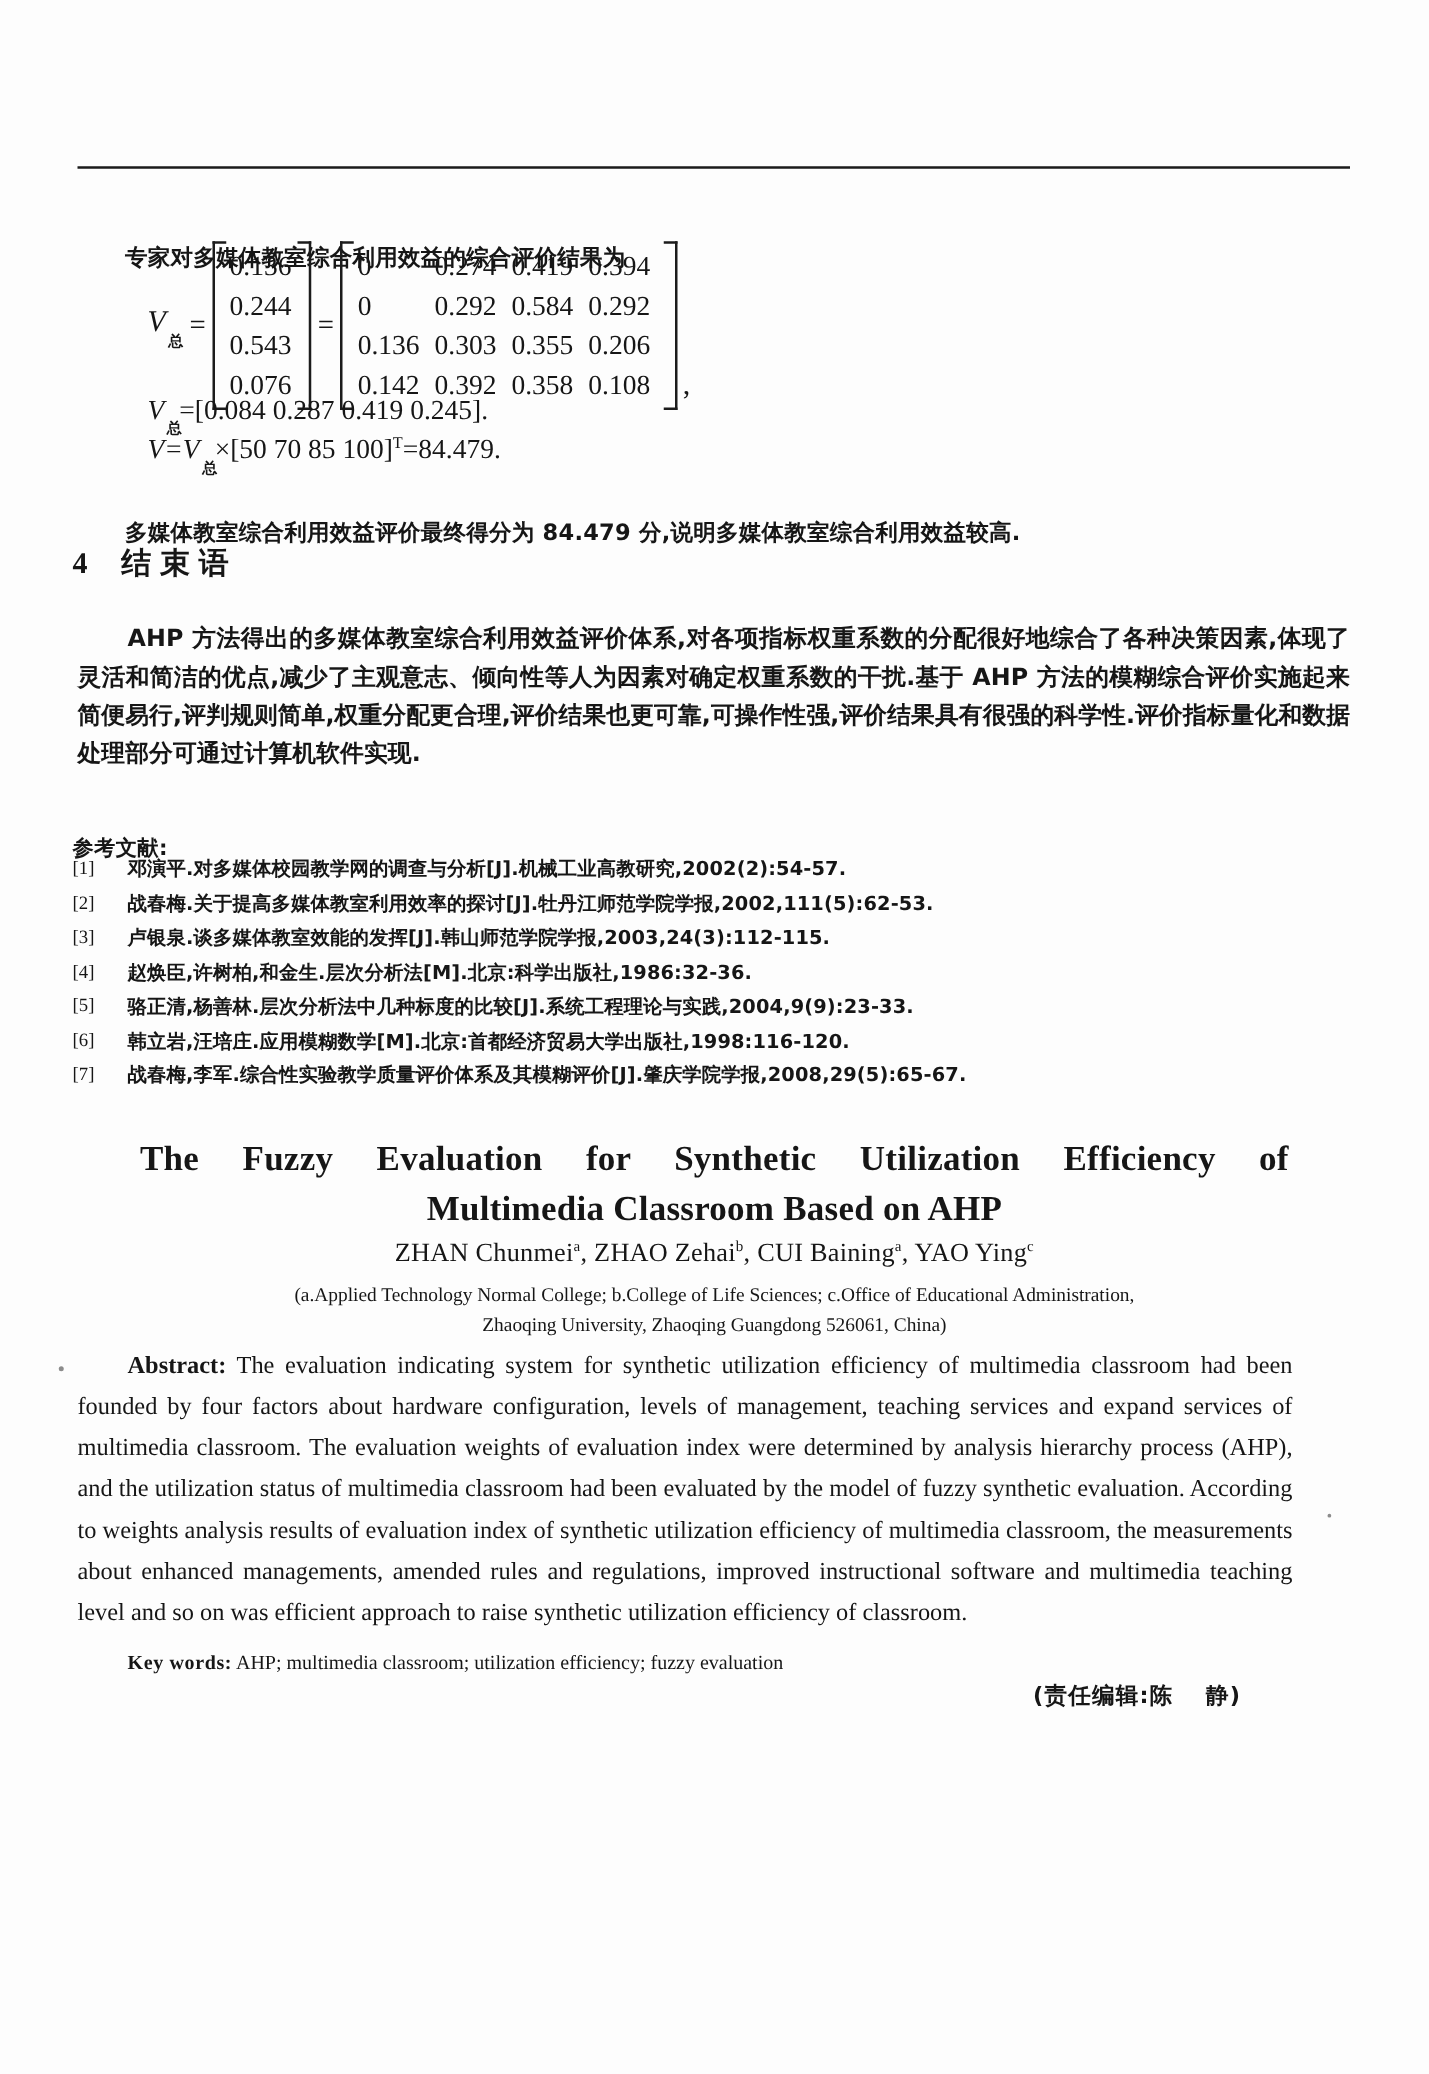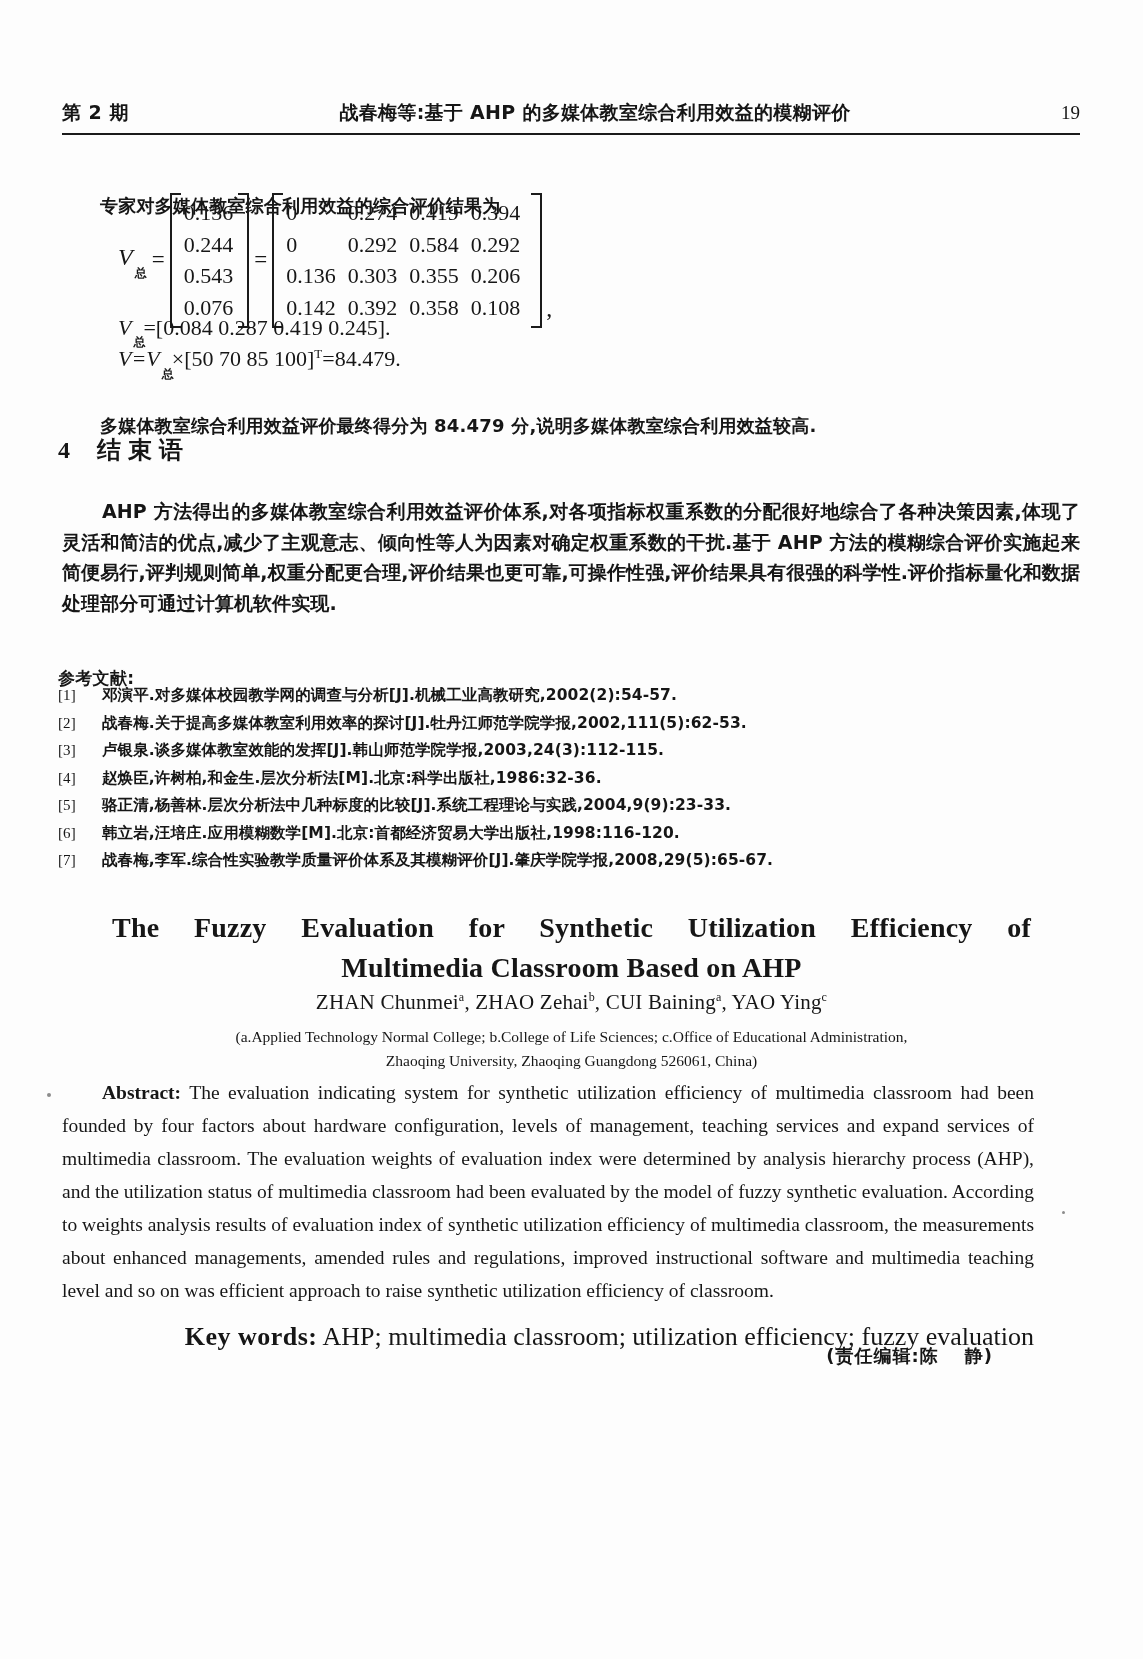--- a/index.html
+++ b/index.html
@@ -284,23 +284,22 @@
     text-align: justify;
     text-indent: 40px;
   }
   .abstract b { font-weight: 700; }
   .keywords {
     position: absolute;
     left: 62px;
     top: 1322px;
     width: 972px;
     font-family: "Liberation Serif", serif;
-    font-size: 26px;
+    font-size: 16px;
     text-indent: 40px;
-    text-align: right;
   }
   .keywords b { font-weight: 700; letter-spacing: 0.5px; }
 
   .editor {
     position: absolute;
     right: 150px;
     top: 1344px;
     font-family: "DejaVu Sans", sans-serif;
     font-size: 18px;
     font-weight: 600;
@@ -313,25 +312,20 @@
     position: absolute;
     background: #8c8c8c;
     border-radius: 50%;
   }
 </style>
 </head>
 <body>
 
 <div class="page">
 
-  <div class="runhead">
-    <span class="runhead-issue">第 2 期</span>
-    <span class="runhead-title">战春梅等:基于 AHP 的多媒体教室综合利用效益的模糊评价</span>
-    <span class="runhead-page">19</span>
-  </div>
   <div class="runhead-rule"></div>
 
   <div class="cn-line lead-in">专家对多媒体教室综合利用效益的综合评价结果为</div>
 
   <div class="eq-block">
     <span class="eq-var">
       <span>V</span><span class="eq-sub">总</span>
     </span>
     <span class="eq-eq">=</span>
 

